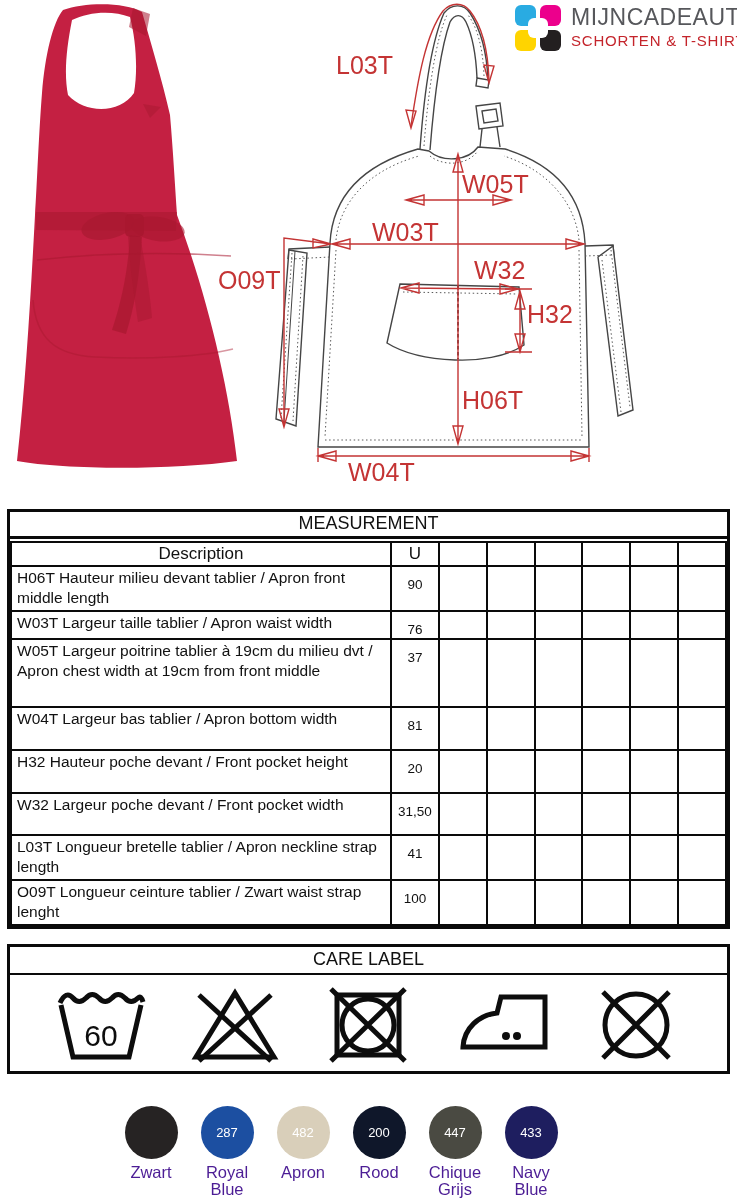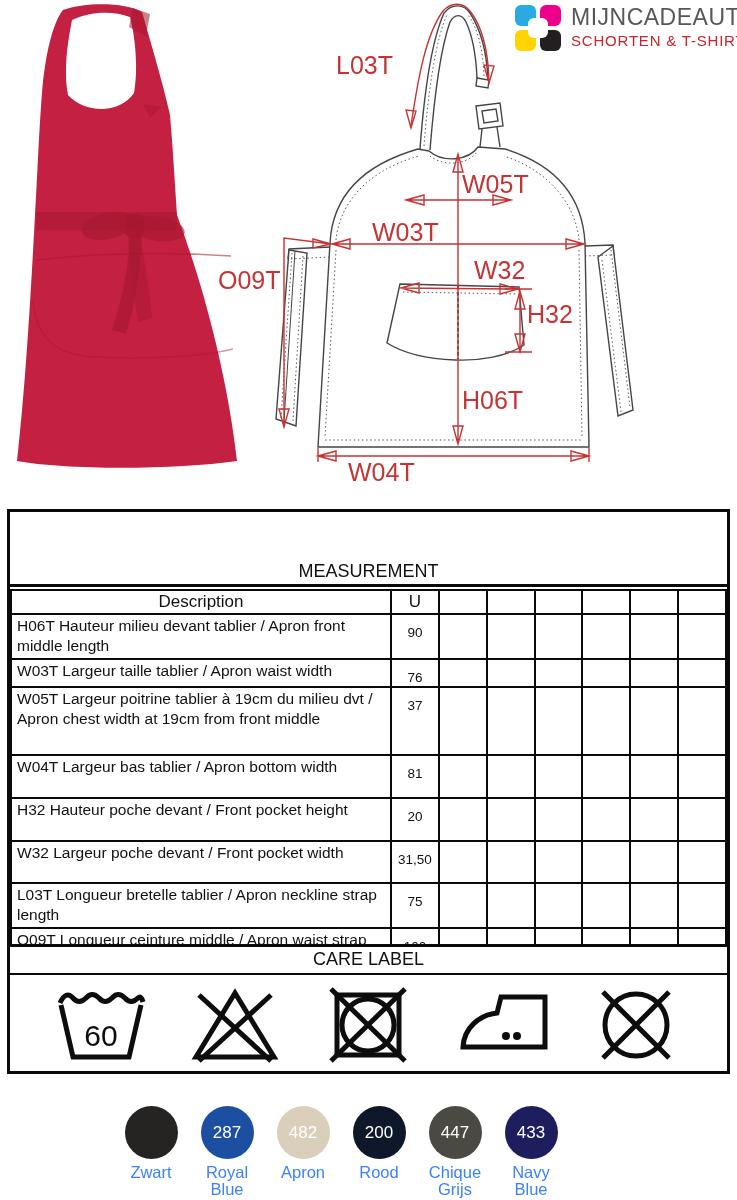--- a/index.html
+++ b/index.html
@@ -8,39 +8,39 @@
   svg text{font-family:"Liberation Sans",sans-serif;}
 
   
   .logo{position:absolute;left:514px;top:4px;display:flex;align-items:flex-start;}
   .logo-text{margin-left:8px;}
   .logo-name{font-size:23px;font-weight:500;color:#56575b;letter-spacing:.5px;line-height:26px;}
   .logo-tag{font-size:15px;font-weight:500;color:#c4242b;letter-spacing:.8px;margin-top:2px;}
 
   
   .mbox{position:absolute;left:7px;top:509px;width:723px;border:3px solid #0a0a0a;background:#fff;box-sizing:border-box;}
-  .mtitle{border-bottom:3px solid #0a0a0a;text-align:center;font-size:18px;padding:1px 0 2px;margin-top:48px;}
+  .mtitle{border-bottom:3px solid #0a0a0a;text-align:center;font-size:18px;padding:1px 0 2px;}
   .mbox table{width:100%;border-collapse:collapse;table-layout:fixed;margin-top:2px;}
   .mbox td{border:2px solid #0a0a0a;box-sizing:border-box;}
   .col-desc{width:380px;} .col-u{width:48px;}
   .hrow td{text-align:center;font-size:17px;height:21px;}
   .drow .desc{font-size:15.5px;line-height:20px;padding:1px 4px 2px 5px;vertical-align:top;}
   .drow .val{text-align:center;vertical-align:top;font-size:13.5px;padding-top:10px;}
 
   
   .cbox{position:absolute;left:7px;top:944px;width:723px;border:3px solid #0a0a0a;background:#fff;box-sizing:border-box;}
   .ctitle{border-bottom:2px solid #0a0a0a;text-align:center;font-size:18px;padding:2px 0 3px;}
   .csyms{height:96px;display:flex;align-items:center;justify-content:space-around;padding:0 24px;}
 
   
   .swatches{position:absolute;left:113px;top:1106px;display:flex;}
   .sw{width:76px;text-align:center;}
   .sw-circle{width:53px;height:53px;border-radius:50%;margin:0 auto;line-height:53px;
-             color:#fff;font-size:17px;text-align:center;}
-  .sw-name{margin-top:5px;font-size:16.5px;line-height:17px;color:#3b82f6;padding:0 6px;}
+             color:#fff;font-size:13px;text-align:center;}
+  .sw-name{margin-top:5px;font-size:16.5px;line-height:17px;color:#4c1d95;padding:0 6px;}
 </style>
 </head>
 <body>
 
 <div class="page">
 
   <svg style="position:absolute;left:0;top:0" width="290" height="490" viewBox="0 0 290 490">
     <path fill-rule="evenodd" stroke="none" d="M63,10 C85,2 125,2 142,12 C150,40 162,80 170,115 C173,150 175,185 177,215
              C205,290 228,380 237,461 C175,470 65,470 17,461 C26,380 31,290 35,215
              C37,185 39,130 42,93 C45,55 53,22 63,10 Z
@@ -217,30 +217,30 @@
           <td class="val">31,50</td>
           <td></td>
             <td></td>
             <td></td>
             <td></td>
             <td></td>
             <td></td>
         </tr>
         <tr class="drow" style="height:42px">
           <td class="desc">L03T Longueur bretelle tablier / Apron neckline strap length</td>
-          <td class="val">75</td>
+          <td class="val">41</td>
           <td></td>
             <td></td>
             <td></td>
             <td></td>
             <td></td>
             <td></td>
         </tr>
         <tr class="drow" style="height:43px">
-          <td class="desc">O09T Longueur ceinture middle / Apron waist strap lenght</td>
+          <td class="desc">O09T Longueur ceinture tablier / Zwart waist strap lenght</td>
           <td class="val">100</td>
           <td></td>
             <td></td>
             <td></td>
             <td></td>
             <td></td>
             <td></td>
         </tr>
       </tbody>
     </table>

